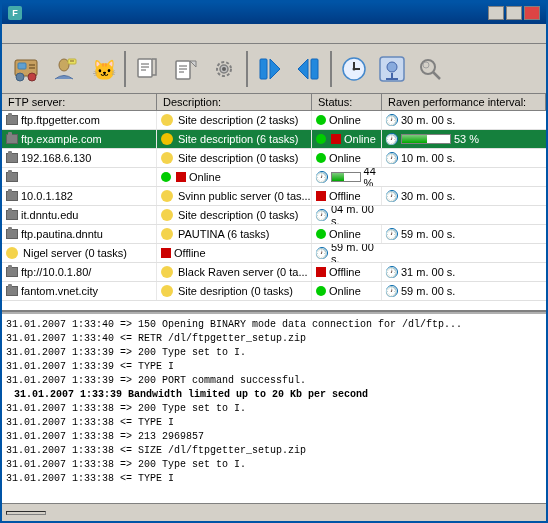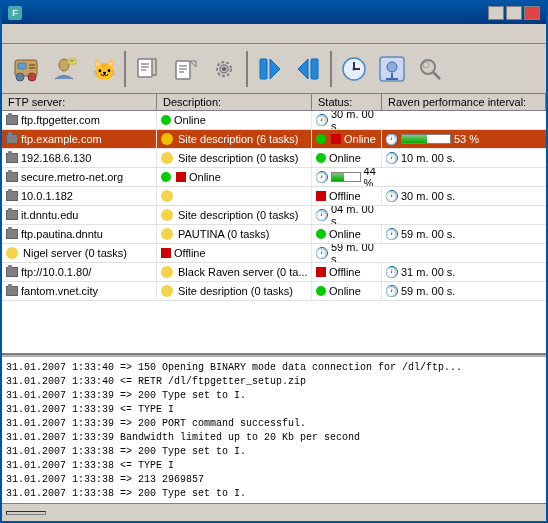--- a/index.html
+++ b/index.html
@@ -135,21 +135,21 @@
       color: #000;
       white-space: nowrap;
     }
     .table-row {
       display: grid;
       grid-template-columns: 155px 155px 70px 1fr;
       border-bottom: 1px solid #e0e0e0;
       min-height: 18px;
       align-items: center;
     }
-    .table-row.selected { background: #c2410c; color: white; }
+    .table-row.selected { background: #15803d; color: white; }
     .table-row.selected .status-dot { }
     .cell {
       padding: 1px 4px;
       font-size: 11px;
       white-space: nowrap;
       overflow: hidden;
       text-overflow: ellipsis;
       border-right: 1px solid #e8e8e8;
       display: flex;
       align-items: center;
@@ -210,35 +210,35 @@
       border: 1px solid #0066aa;
       background: white;
       flex-shrink: 0;
       display: inline-flex;
       align-items: center;
       justify-content: center;
       font-size: 7px;
       color: #0066aa;
     }
     .log-area {
-      height: 148px;
+      height: 191px;
       background: white;
       border-top: 2px solid #b0b0b0;
       overflow-y: scroll;
       overflow-x: hidden;
       padding: 4px;
       flex-shrink: 0;
     }
     .log-line {
       font-family: 'Courier New', monospace;
       font-size: 10px;
       line-height: 14px;
       white-space: nowrap;
     }
-    .log-line.bold { font-weight: normal; }
+    .log-line.bold { font-weight: bold; margin-left: 8px; }
     .statusbar {
       height: 18px;
       background: #d4d0c8;
       border-top: 1px solid #808080;
       display: flex;
       align-items: center;
       padding: 0 4px;
       font-size: 10px;
       flex-shrink: 0;
     }
@@ -368,20 +368,24 @@
         <div class="col-header">Status:</div>
         <div class="col-header">Raven performance interval:</div>
       </div>
       <div id="table-body">
           <div class="table-row">
             <div class="cell">
               <span class="server-icon"></span>
               <span>ftp.ftpgetter.com</span>
             </div>
             <div class="cell">
+              <span style="width: 12px; height: 12px; background: rgb(240, 192, 0); border-radius: 50%; flex-shrink: 0; display: inline-block; margin-right: 2px; opacity: 0.7;"></span>
+              <span>Site description (2 tasks)</span>
+            </div>
+            <div class="cell">
               <span class="status-dot dot-online"></span>
               <span>Online</span>
             </div>
             <div class="progress-cell">
               <span class="clock-icon" style="font-size: 10px;">🕐</span>
               <span>30 m. 00 s.</span>
             </div>
           </div>
           <div class="table-row selected">
             <div class="cell">
@@ -419,21 +423,20 @@
               <span>Online</span>
             </div>
             <div class="progress-cell">
               <span class="clock-icon" style="font-size: 10px;">🕐</span>
               <span>10 m. 00 s.</span>
             </div>
           </div>
           <div class="table-row">
             <div class="cell">
               <span class="server-icon"></span>
-              <span>secure.metro-net.org</span>
             </div>
             <div class="cell">
               <span class="status-dot dot-online"></span>
               <span style="width: 10px; height: 10px; background: rgb(204, 0, 0); border-radius: 0px; display: inline-block; margin-left: 2px; flex-shrink: 0;"></span>
               <span>Online</span>
             </div>
             <div class="progress-cell">
               <span class="clock-icon" style="font-size: 10px;">🕐</span>
               <div class="progress-bar-wrap">
                 <div class="progress-bar-fill" style="width: 44%;"></div>
@@ -441,20 +444,21 @@
               <span>44 %</span>
             </div>
           </div>
           <div class="table-row">
             <div class="cell">
               <span class="server-icon"></span>
               <span>10.0.1.182</span>
             </div>
             <div class="cell">
               <span style="width: 12px; height: 12px; background: rgb(240, 192, 0); border-radius: 50%; flex-shrink: 0; display: inline-block; margin-right: 2px; opacity: 0.7;"></span>
+              <span>Svinn public server (0 tas...</span>
             </div>
             <div class="cell">
               <span class="status-dot dot-offline"></span>
               <span>Offline</span>
             </div>
             <div class="progress-cell">
               <span class="clock-icon" style="font-size: 10px;">🕐</span>
               <span>30 m. 00 s.</span>
             </div>
           </div>
@@ -472,21 +476,21 @@
               <span>04 m. 00 s.</span>
             </div>
           </div>
           <div class="table-row">
             <div class="cell">
               <span class="server-icon"></span>
               <span>ftp.pautina.dnntu</span>
             </div>
             <div class="cell">
               <span style="width: 12px; height: 12px; background: rgb(240, 192, 0); border-radius: 50%; flex-shrink: 0; display: inline-block; margin-right: 2px; opacity: 0.7;"></span>
-              <span>PAUTINA (0 tasks)</span>
+              <span>PAUTINA (6 tasks)</span>
             </div>
             <div class="cell">
               <span class="status-dot dot-online"></span>
               <span>Online</span>
             </div>
             <div class="progress-cell">
               <span class="clock-icon" style="font-size: 10px;">🕐</span>
               <span>59 m. 00 s.</span>
             </div>
           </div>
@@ -546,20 +550,21 @@
     <div class="log-area" id="log-area">
         <div class="log-line">31.01.2007 1:33:40 =&gt; 150 Opening BINARY mode data connection for /dl/ftp...</div>
         <div class="log-line">31.01.2007 1:33:40 &lt;= RETR /dl/ftpgetter_setup.zip</div>
         <div class="log-line">31.01.2007 1:33:39 =&gt; 200 Type set to I.</div>
         <div class="log-line">31.01.2007 1:33:39 &lt;= TYPE I</div>
         <div class="log-line">31.01.2007 1:33:39 =&gt; 200 PORT command successful.</div>
         <div class="log-line bold">31.01.2007 1:33:39 Bandwidth limited up to 20 Kb per second</div>
         <div class="log-line">31.01.2007 1:33:38 =&gt; 200 Type set to I.</div>
         <div class="log-line">31.01.2007 1:33:38 &lt;= TYPE I</div>
         <div class="log-line">31.01.2007 1:33:38 =&gt; 213 2969857</div>
+        <div class="log-line">31.01.2007 1:33:38 &lt;= SIZE /dl/ftpgetter_setup.zip</div>
         <div class="log-line">31.01.2007 1:33:38 =&gt; 200 Type set to I.</div>
         <div class="log-line">31.01.2007 1:33:38 &lt;= TYPE I</div>
       </div>
 
     <div class="statusbar">
       <div class="statusbar-panel"></div>
     </div>
   </div>
 </div>
 

